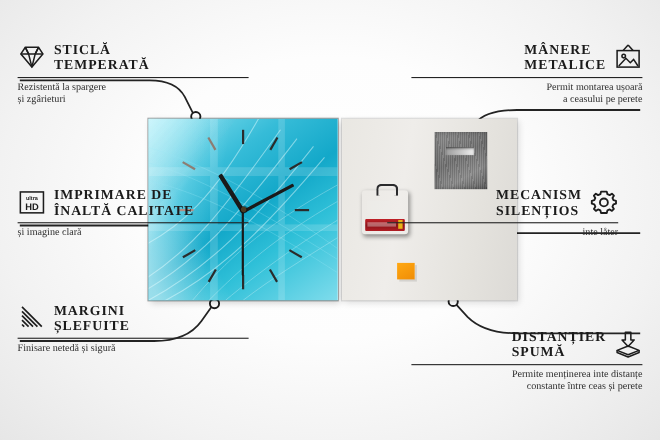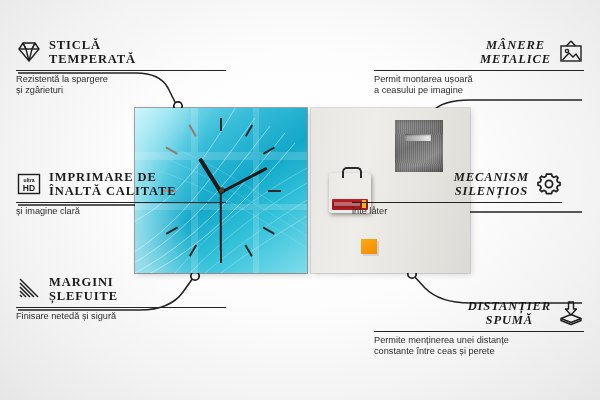--- a/index.html
+++ b/index.html
@@ -73,27 +73,27 @@
        background:#4a3b22;box-shadow:0 0 0 1px rgba(0,0,0,.4);}
   
   .callout{position:absolute;width:210px;}
   .callout .head{display:flex;align-items:center;gap:7px;}
   .callout.right .head{justify-content:flex-end;}
   .ttl{
     font-family:"Liberation Serif", serif;
     font-size:12.5px;font-weight:bold;letter-spacing:.9px;color:#1b1b1b;
     line-height:14px;text-transform:uppercase;
   }
-  .callout.right .ttl{text-align:center;font-style:italic;}
+  .callout.right .ttl{text-align:left;}
   .rule{height:1px;background:#232323;margin:4px 0 3px;}
   .sub{
-    font-family:Liberation Sans, sans-serif;
+    font-family:Liberation Serif, serif;
     font-size:9.2px;line-height:11px;color:#2d2d2d;
   }
-  .callout.right .sub{}
+  .callout.right .sub{text-align:right;}
   .ico{width:26px;height:26px;flex:0 0 26px;display:block;}
   .ico svg{display:block;}
   .leader{position:absolute;left:0;top:0;width:600px;height:400px;pointer-events:none;}
 </style>
 </head>
 <body>
 
 <div id="stage">
 
   <svg class="leader" viewBox="0 0 600 400">
@@ -261,21 +261,21 @@
           <rect x="3" y="7" width="20" height="15"></rect>
           <path d="M13,2 L8.5,7 M13,2 L17.5,7"></path>
           <circle cx="9" cy="12" r="1.6"></circle>
           <path d="M4.5,21 L11,14 L15,18 L18,15 L22,21"></path>
         </g>
           </svg>
       </span>
     </div>
     <div class="rule"></div>
     <div class="sub">Permit montarea ușoară</div>
-    <div class="sub">a ceasului pe imagine</div>
+    <div class="sub">a ceasului pe perete</div>
   </div>
 
   <div class="callout right" style="left:352px;top:170px;">
     <div class="head">
       <div>
         <div class="ttl">MECANISM</div>
         <div class="ttl">SILENȚIOS</div>
       </div>
       <span class="ico">
         <svg viewBox="0 0 26 26">
@@ -300,17 +300,17 @@
         <svg viewBox="0 0 26 26">
             <g fill="none" stroke="#1d1d1d" stroke-width="1.4" stroke-linejoin="round">
           <path d="M10.5,2 L10.5,9 L7.5,9 L13,15 L18.5,9 L15.5,9 L15.5,2 Z"></path>
           <path d="M13,14.5 L23,18.5 L13,22.5 L3,18.5 Z"></path>
           <path d="M3,18.5 L3,20.5 L13,24.5 L23,20.5 L23,18.5"></path>
         </g>
           </svg>
       </span>
     </div>
     <div class="rule"></div>
-    <div class="sub">Permite menținerea unei distanțe</div>
+    <div class="sub">Permite menținerea inte distanțe</div>
     <div class="sub">constante între ceas și perete</div>
   </div>
 
 </div>
 
 </body></html>

